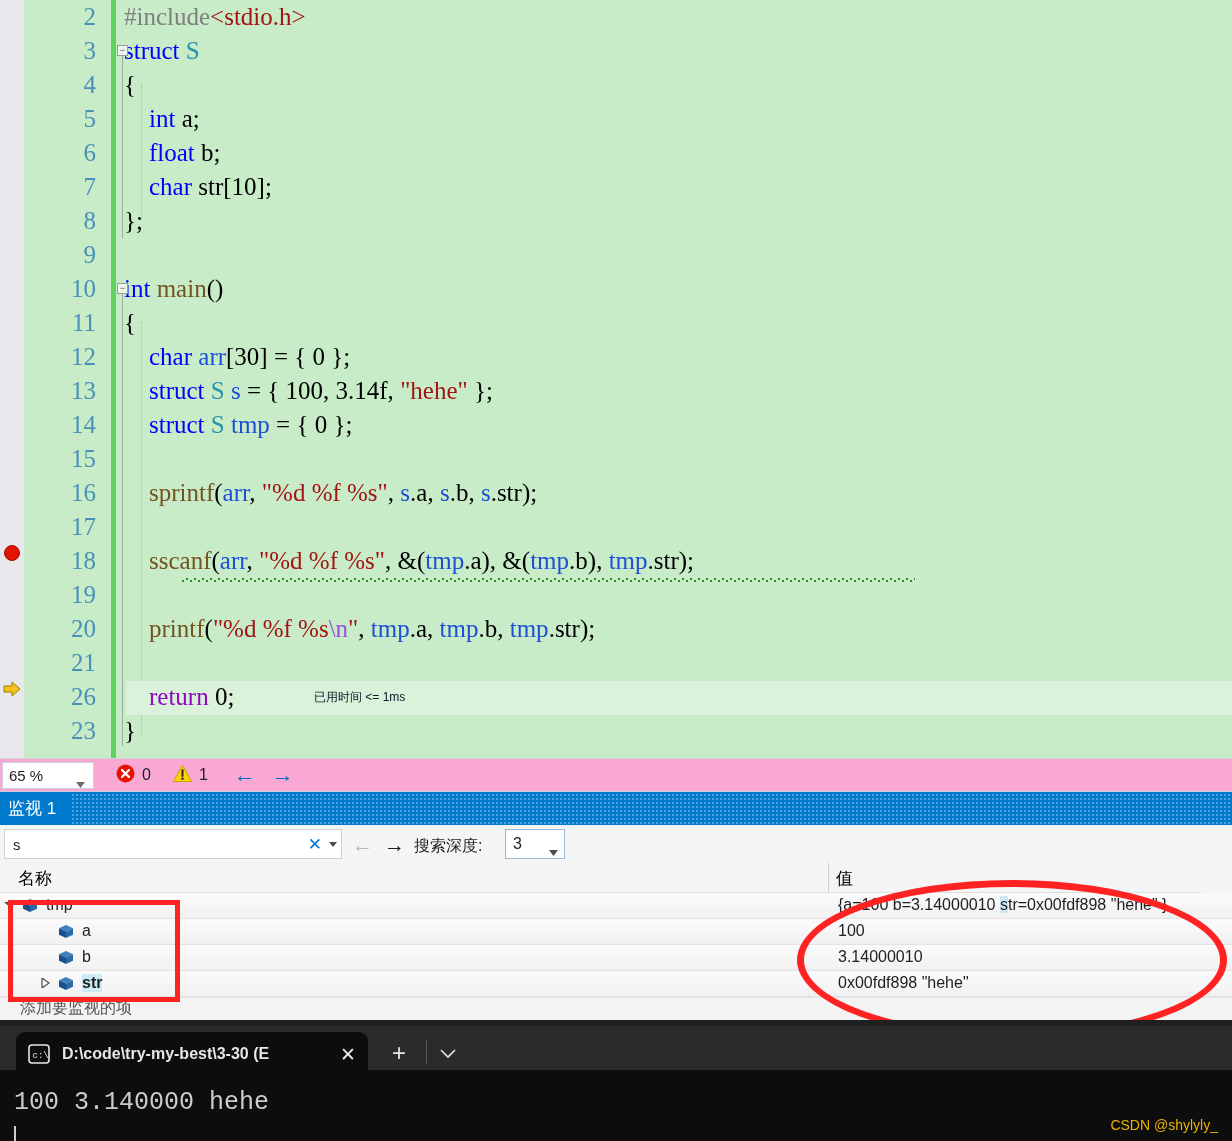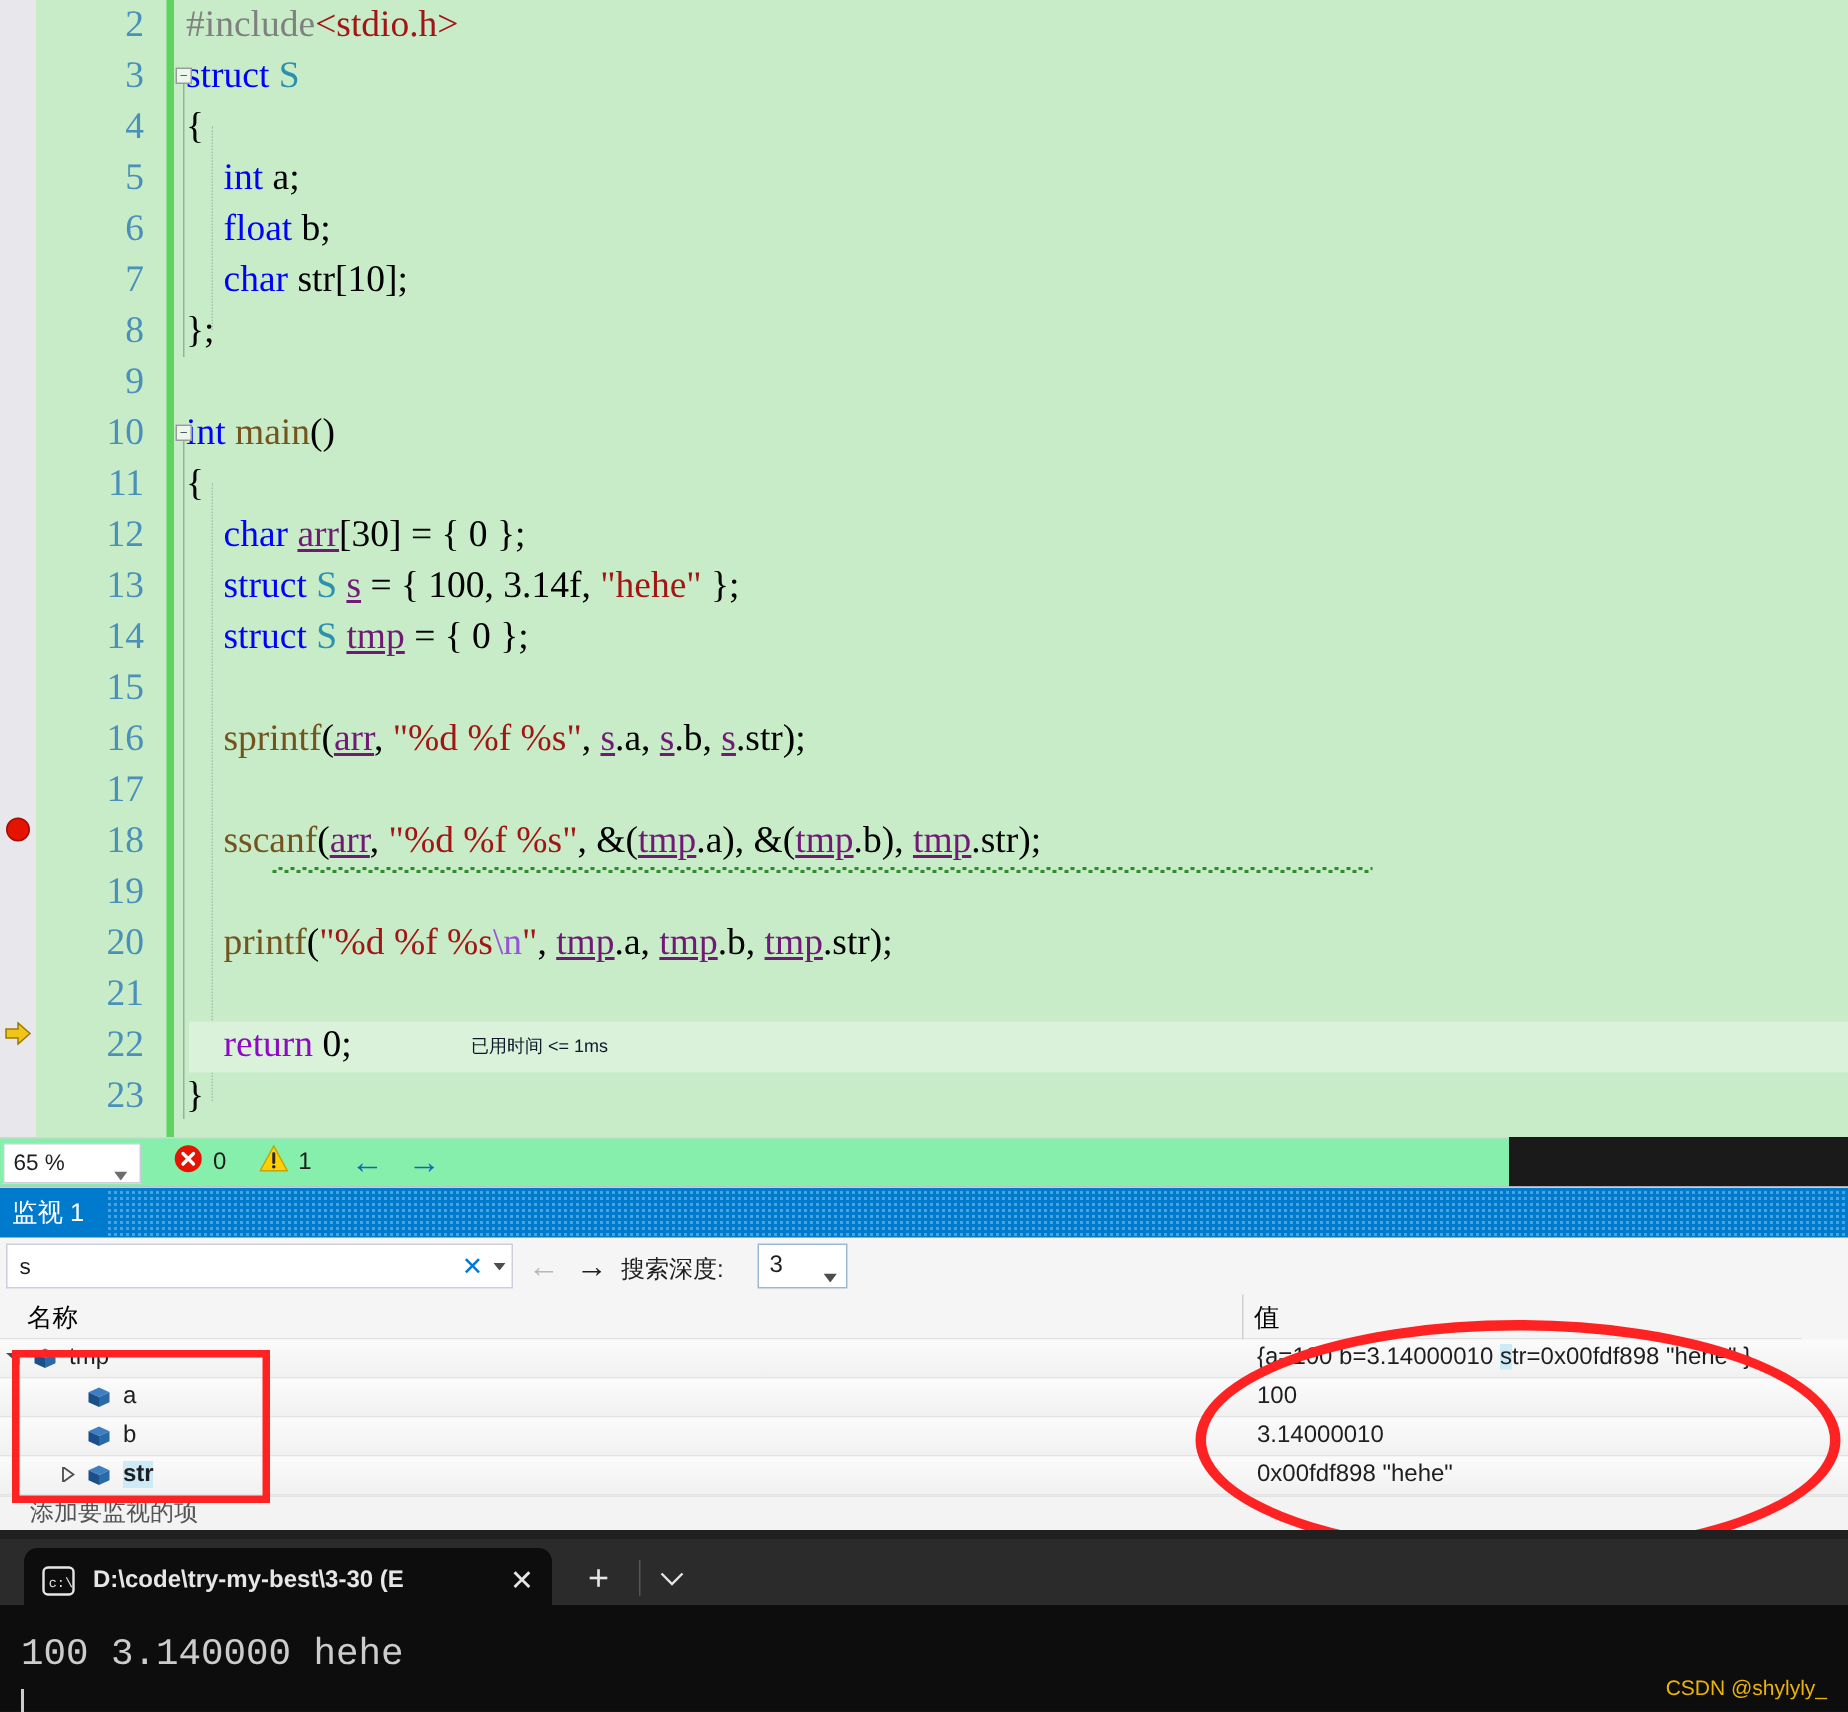--- a/index.html
+++ b/index.html
@@ -26,21 +26,21 @@
     line-height: 34px;
   }
   .ctext { position: absolute; left: 124px; line-height: 34px; }
 
   .c-pre   { color: #808080; text-align: right; }   
   .c-kw    { color: #0000ff; }   
   .c-type  { color: #2b91af; }   
   .c-str   { color: #a31515; }   
   .c-fn    { color: #74531f; }   
   .c-plain { color: #000000; }
-  .c-var   { color: #701a75; text-decoration: underline; }   
+  .c-var   { color: #1d4ed8; }   
   .c-esc   { color: #9b4fdb; }   
   .c-ctl   { color: #8f08c4; }
 
   .fold-box {
     position: absolute; left: 117px; width: 11px; height: 11px;
     border: 1px solid #9a9a9a; background: #eaf7ea; font-size: 9px;
     line-height: 9px; text-align: center; color: #555; font-family: "Liberation Sans", sans-serif;
   }
   .vguide { position: absolute; width: 0; border-left: 1px dotted #a9bfa9; }
   .brace-rail { position: absolute; width: 0; border-left: 1px solid #9aaf9a; }
@@ -63,22 +63,22 @@
   #squiggle {
     position: absolute; left: 181px; top: 578px; width: 734px; height: 4px;
     background-image:
       radial-gradient(circle at 2px 3px, #2e8b2e 1.2px, transparent 1.4px),
       radial-gradient(circle at 6px 1px, #2e8b2e 1.2px, transparent 1.4px);
     background-size: 8px 4px;
   }
 
   
   #statusbar {
-    position: absolute; left: 0; top: 758px; width: 1006px; height: 33px;
-    background: #86efac; border-top: 1px solid #d4d4d4;
+    position: absolute; left: 0; top: 758px; width: 1232px; height: 33px;
+    background: #f9a8d4; border-top: 1px solid #d4d4d4;
     display: flex; align-items: center;
   }
   #zoom-combo {
     width: 92px; height: 27px; margin-left: 2px; background: #fff;
     border: 1px solid #cccedb; display: flex; align-items: center;
     font-size: 15px; color: #1e1e1e; padding-left: 6px; position: relative;
   }
   #zoom-combo .caret { position: absolute; right: 8px; top: 11px; }
   .sb-item { display: flex; align-items: center; gap: 7px; margin-left: 22px; font-size: 16px; color: #1e1e1e; }
   .sb-nav { margin-left: 26px; color: #1068b8; font-size: 22px; line-height: 22px; }
@@ -229,21 +229,21 @@
       <div class="code-line" style="top: 340px;"><span class="lnum">12</span><span class="ctext"><span class="c-plain">    </span><span class="c-kw">char</span><span class="c-plain"> </span><span class="c-var">arr</span><span class="c-plain">[30] = { 0 };</span></span></div>
       <div class="code-line" style="top: 374px;"><span class="lnum">13</span><span class="ctext"><span class="c-plain">    </span><span class="c-kw">struct</span><span class="c-plain"> </span><span class="c-type">S</span><span class="c-plain"> </span><span class="c-var">s</span><span class="c-plain"> = { 100, 3.14f, </span><span class="c-str">"hehe"</span><span class="c-plain"> };</span></span></div>
       <div class="code-line" style="top: 408px;"><span class="lnum">14</span><span class="ctext"><span class="c-plain">    </span><span class="c-kw">struct</span><span class="c-plain"> </span><span class="c-type">S</span><span class="c-plain"> </span><span class="c-var">tmp</span><span class="c-plain"> = { 0 };</span></span></div>
       <div class="code-line" style="top: 442px;"><span class="lnum">15</span><span class="ctext"></span></div>
       <div class="code-line" style="top: 476px;"><span class="lnum">16</span><span class="ctext"><span class="c-plain">    </span><span class="c-fn">sprintf</span><span class="c-plain">(</span><span class="c-var">arr</span><span class="c-plain">, </span><span class="c-str">"%d %f %s"</span><span class="c-plain">, </span><span class="c-var">s</span><span class="c-plain">.a, </span><span class="c-var">s</span><span class="c-plain">.b, </span><span class="c-var">s</span><span class="c-plain">.str);</span></span></div>
       <div class="code-line" style="top: 510px;"><span class="lnum">17</span><span class="ctext"></span></div>
       <div class="code-line" style="top: 544px;"><span class="lnum">18</span><span class="ctext"><span class="c-plain">    </span><span class="c-fn">sscanf</span><span class="c-plain">(</span><span class="c-var">arr</span><span class="c-plain">, </span><span class="c-str">"%d %f %s"</span><span class="c-plain">, &amp;(</span><span class="c-var">tmp</span><span class="c-plain">.a), &amp;(</span><span class="c-var">tmp</span><span class="c-plain">.b), </span><span class="c-var">tmp</span><span class="c-plain">.str);</span></span></div>
       <div class="code-line" style="top: 578px;"><span class="lnum">19</span><span class="ctext"></span></div>
       <div class="code-line" style="top: 612px;"><span class="lnum">20</span><span class="ctext"><span class="c-plain">    </span><span class="c-fn">printf</span><span class="c-plain">(</span><span class="c-str">"%d %f %s</span><span class="c-esc">\n</span><span class="c-str">"</span><span class="c-plain">, </span><span class="c-var">tmp</span><span class="c-plain">.a, </span><span class="c-var">tmp</span><span class="c-plain">.b, </span><span class="c-var">tmp</span><span class="c-plain">.str);</span></span></div>
       <div class="code-line" style="top: 646px;"><span class="lnum">21</span><span class="ctext"></span></div>
-      <div class="code-line" style="top: 680px;"><span class="lnum">22</span><span class="ctext"><span class="c-plain">    </span><span class="c-ctl">return</span><span class="c-plain"> 0;</span></span></div>
+      <div class="code-line" style="top: 680px;"><span class="lnum">26</span><span class="ctext"><span class="c-plain">    </span><span class="c-ctl">return</span><span class="c-plain"> 0;</span></span></div>
       <div class="code-line" style="top: 714px;"><span class="lnum">23</span><span class="ctext"><span class="c-plain">}</span></span></div>
     </div>
 
   <div class="fold-box" style="top:45px;">−</div>
   <div class="fold-box" style="top:283px;">−</div>
 
   <div id="elapsed">已用时间 &lt;= 1ms</div>
 
   <div id="bp-dot"></div>
   <div id="cur-arrow">

